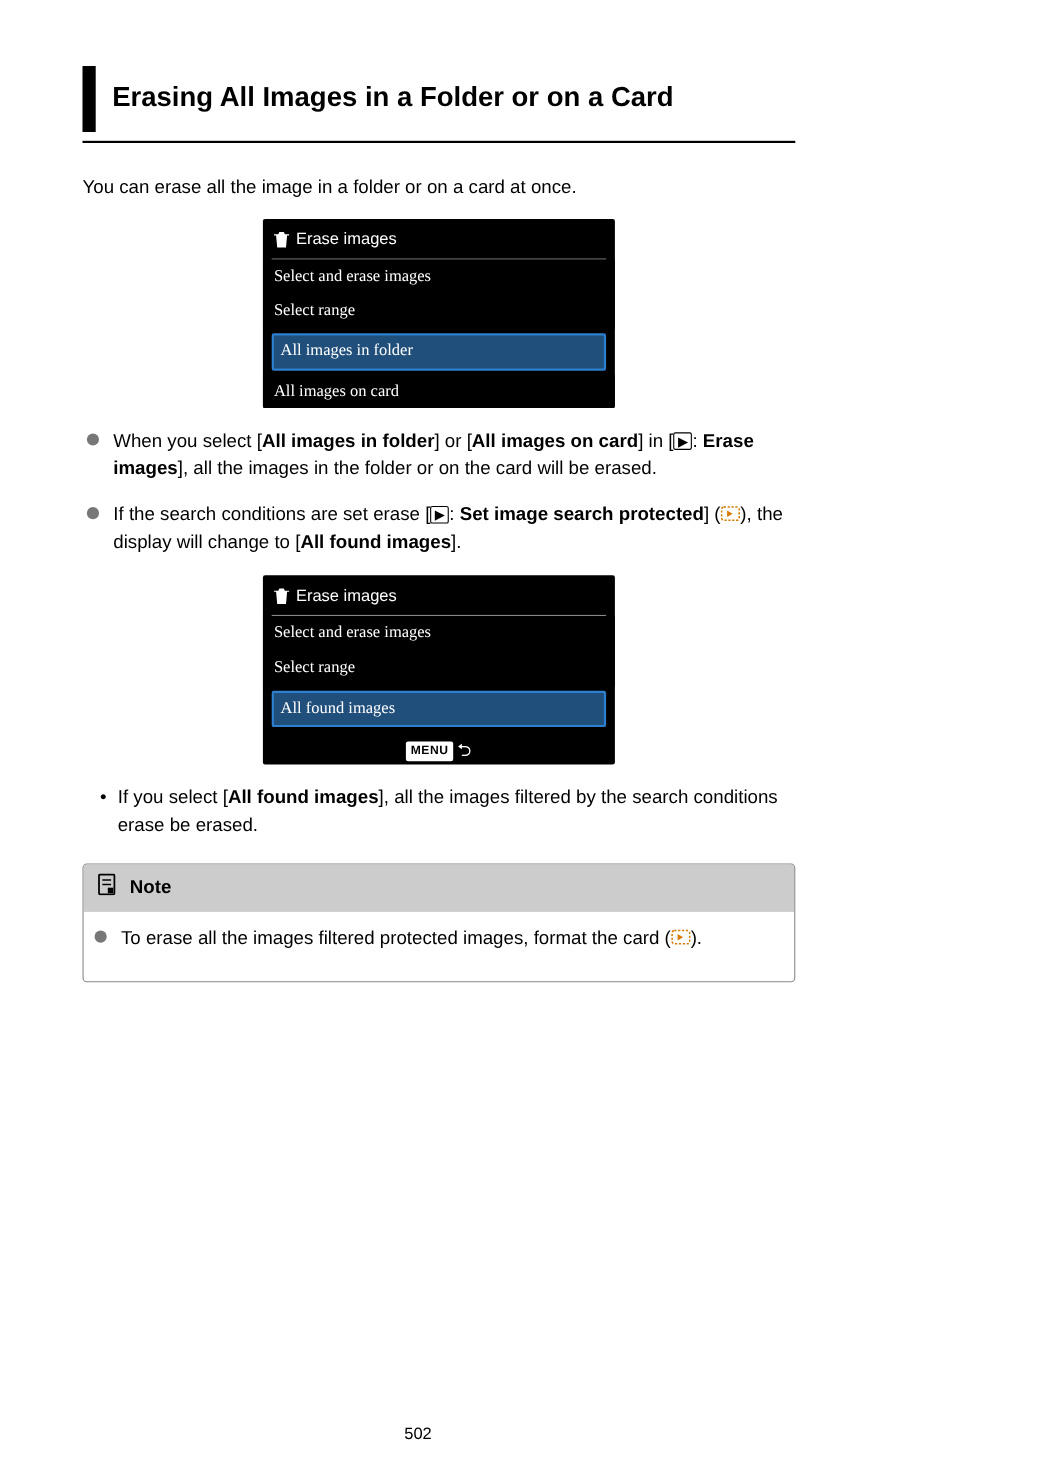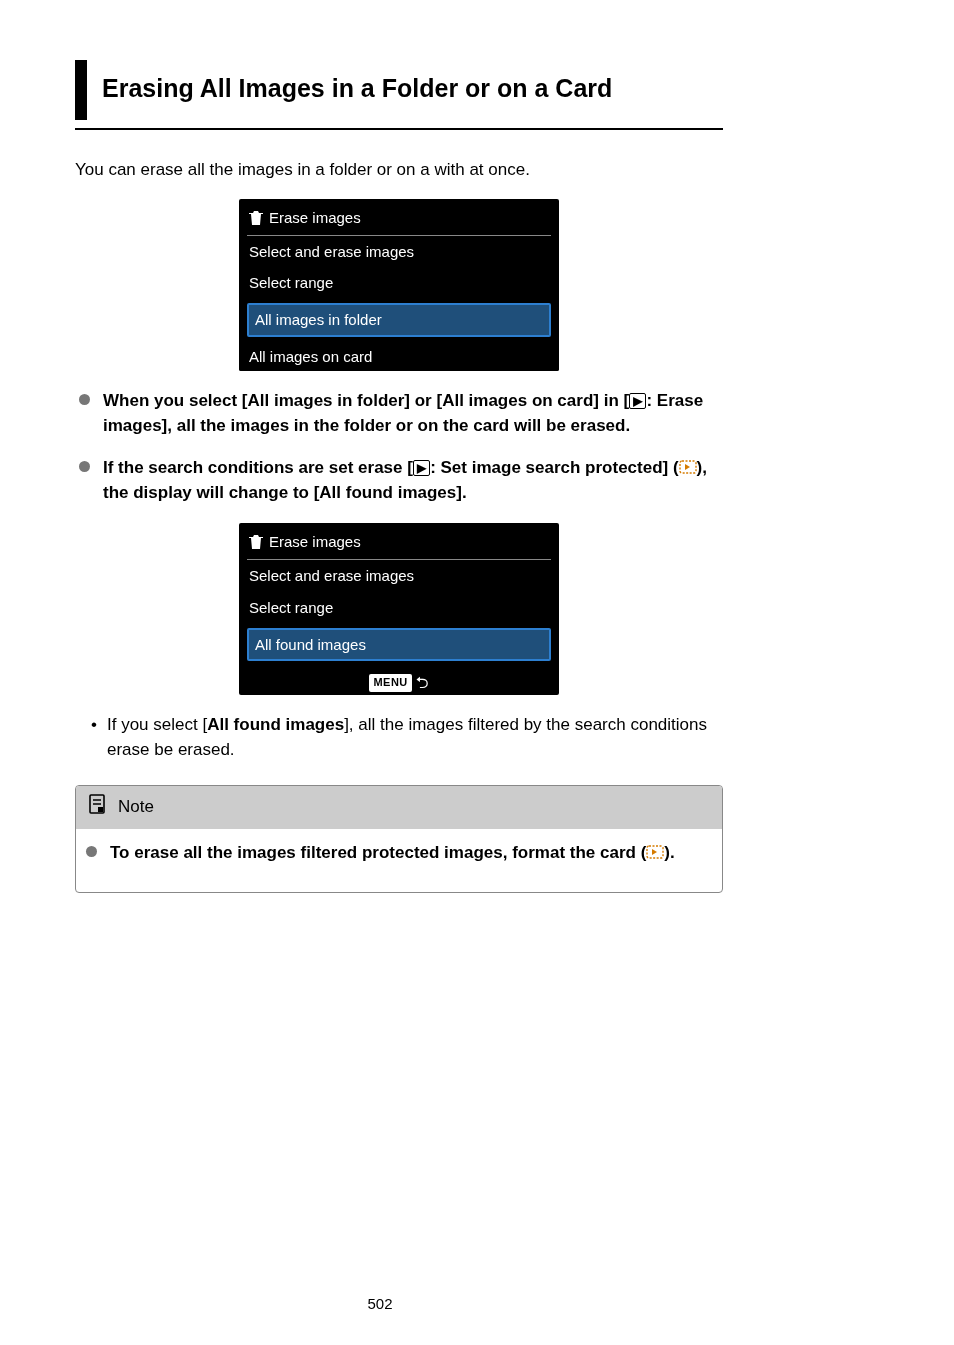--- a/index.html
+++ b/index.html
@@ -55,20 +55,21 @@
     padding: 8px 10px 6px 10px;
   }
   .cam-rule {
     border: none;
     border-top: 1px solid #888;
     margin: 0 8px;
   }
   .cam-item {
     padding: 5px 10px;
     background: #000;
+    font-family: Liberation Serif, serif;
   }
   .cam-item.sel {
     margin: 4px 8px;
     padding: 4px 6px;
     background: #1f4f7a;
     border: 2px solid #2d7fd0;
     border-radius: 2px;
   }
   .cam-footer {
     display: flex;
@@ -97,21 +98,20 @@
   
   ul.bullets {
     list-style: none;
     padding: 0;
     margin: 0 0 12px 0;
   }
   ul.bullets > li {
     position: relative;
     padding-left: 28px;
     margin-bottom: 18px;
-    font-weight: bold;
   }
   ul.bullets > li::before {
     content: "";
     position: absolute;
     left: 4px;
     top: 5px;
     width: 11px;
     height: 11px;
     background: #777;
     border-radius: 50%;
@@ -162,21 +162,21 @@
     overflow: hidden;
     background: #fff;
     margin-top: 6px;
   }
   .note-head {
     background: #ccc;
     padding: 8px 12px;
     display: flex;
     align-items: center;
     gap: 12px;
-    font-weight: normal;
+    font-weight: bold;
   }
   .note-icon {
     display:inline-block;
   }
   .note-body {
     padding: 12px 6px 14px 6px;
   }
   .note-body ul.bullets > li { margin-bottom: 0; }
 
   .page-num {
@@ -193,21 +193,21 @@
 </head>
 <body>
 
 <div class="page">
 
   <div class="heading-wrap">
     <h1 class="heading">Erasing All Images in a Folder or on a Card</h1>
   </div>
   <hr class="heading-rule">
 
-  <p class="intro">You can erase all the images in a folder or on a with at once.</p>
+  <p class="intro">You can erase all the image in a folder or on a card at once.</p>
 
   <div class="cam-dialog d1">
     <div class="cam-title">
       <svg class="trash-svg" width="14" height="16" viewBox="0 0 14 16">
           <path d="M2 4h10l-1 11H3L2 4zm3-3h4l1 2H4l1-2zM0 3h14v1H0z" fill="#fff"></path>
         </svg>
       <span>Erase images</span>
     </div>
     <hr class="cam-rule">
     <div class="cam-item">Select and erase images</div>

